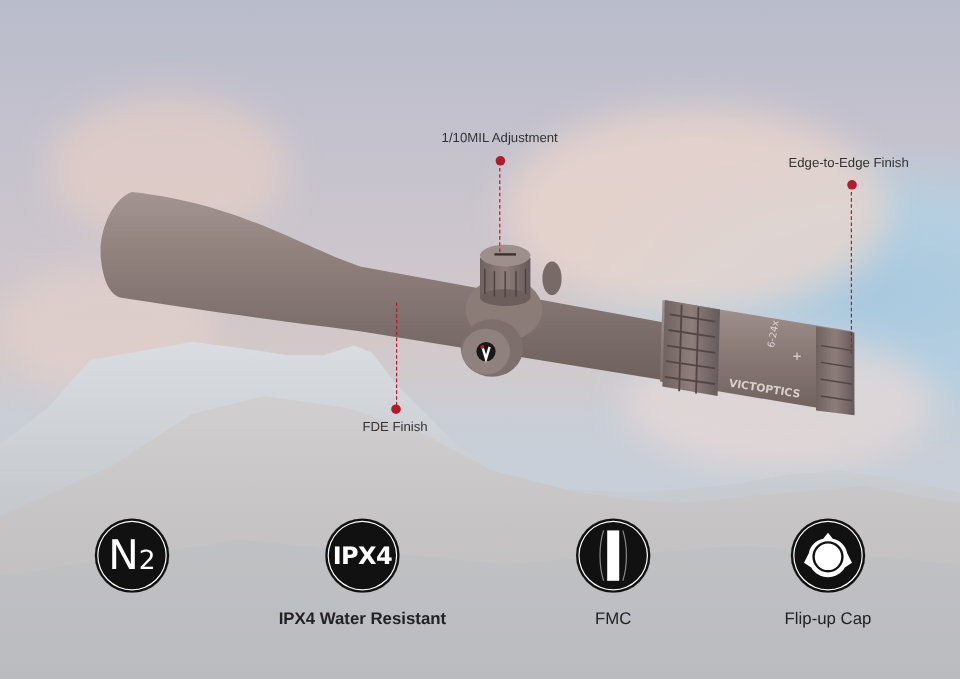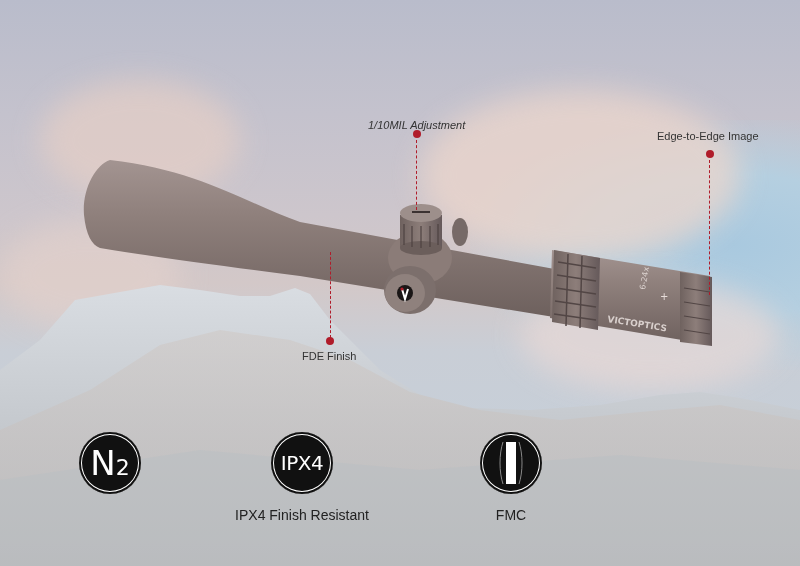--- a/index.html
+++ b/index.html
@@ -105,50 +105,60 @@
     <ellipse cx="405" cy="293" rx="20" ry="19" fill="#8f817d"></ellipse>
     <circle cx="405" cy="293" r="8" fill="#1a1616"></circle>
     <path d="M402,289 L405,299 L408,289" fill="none" stroke="#fff" stroke-width="2"></path>
     <circle cx="402" cy="289" r="1.6" fill="#b01c2a"></circle>
 
     <text x="607" y="322" font-family="DejaVu Sans, sans-serif" font-size="9" font-weight="bold" fill="#d8cfcc" transform="rotate(9 607 322)">VICTOPTICS</text>
     <text x="645" y="290" font-family="DejaVu Sans, sans-serif" font-size="8" fill="#ddd4d1" transform="rotate(-80 645 290)">6-24x</text>
     <text x="660" y="300" font-family="DejaVu Sans, sans-serif" font-size="10" fill="#e6dcd9">+</text>
   </svg>
 
-  <span class="label" style="left:368px;top:119px;font-style:italic;">1/10MIL Adjustment</span>
+  <span class="label" style="left:368px;top:109px;">1/10MIL Adjustment</span>
   <div class="pin" style="left:413px;top:130px;"></div>
   <div class="dash" style="left:416px;top:140px;height:70px;"></div>
 
-  <span class="label" style="left:657px;top:130px;">Edge-to-Edge Image</span>
+  <span class="label" style="left:657px;top:130px;">Edge-to-Edge Finish</span>
   <div class="pin" style="left:706px;top:150px;"></div>
   <div class="dash" style="left:709px;top:160px;height:135px;"></div>
 
   <div class="dash" style="left:330px;top:252px;height:86px;"></div>
   <div class="pin" style="left:326px;top:337px;"></div>
   <span class="label" style="left:302px;top:350px;">FDE Finish</span>
 
   <div class="feature" style="left:30px;top:432px;">
     <div class="badge">
       <span class="badge-text" style="font-size:34px;line-height:1;">N</span>
         <span class="badge-text" style="font-size:22px;margin-top:8px;">2</span>
     </div>
   </div>
 
-  <div class="feature" style="left:222px;top:432px;">
+  <div class="feature" style="left:222px;top:432px;font-weight:bold;">
     <div class="badge">
       <span class="badge-text" style="font-size:20px;letter-spacing:-0.5px;">IPX4</span>
     </div>
-    <div class="feat-label">IPX4 Finish Resistant</div>
+    <div class="feat-label">IPX4 Water Resistant</div>
   </div>
 
   <div class="feature" style="left:431px;top:432px;">
     <div class="badge">
       <svg width="24" height="46" viewBox="0 0 24 46">
         <path d="M4,2 C0,14 0,32 4,44" stroke="#888" stroke-width="1" fill="none"></path>
         <path d="M20,2 C24,14 24,32 20,44" stroke="#888" stroke-width="1" fill="none"></path>
         <rect x="7" y="2" width="10" height="42" fill="#fff"></rect>
       </svg>
     </div>
     <div class="feat-label">FMC</div>
   </div>
 
+  <div class="feature" style="left:610px;top:432px;">
+    <div class="badge">
+      <svg width="44" height="44" viewBox="0 0 44 44">
+        <path d="M22,3 L26,8 C32,9 37,14 38,20 L42,28 L36,32 C33,37 28,40 22,40 C16,40 11,37 8,32 L2,28 L6,20 C7,14 12,9 18,8 Z" fill="#fff"></path>
+        <circle cx="22" cy="23" r="13" fill="#111"></circle>
+        <circle cx="22" cy="23" r="11" fill="#fff"></circle>
+      </svg>
+    </div>
+    <div class="feat-label">Flip-up Cap</div>
+  </div>
 </div>
 
 </body></html>

